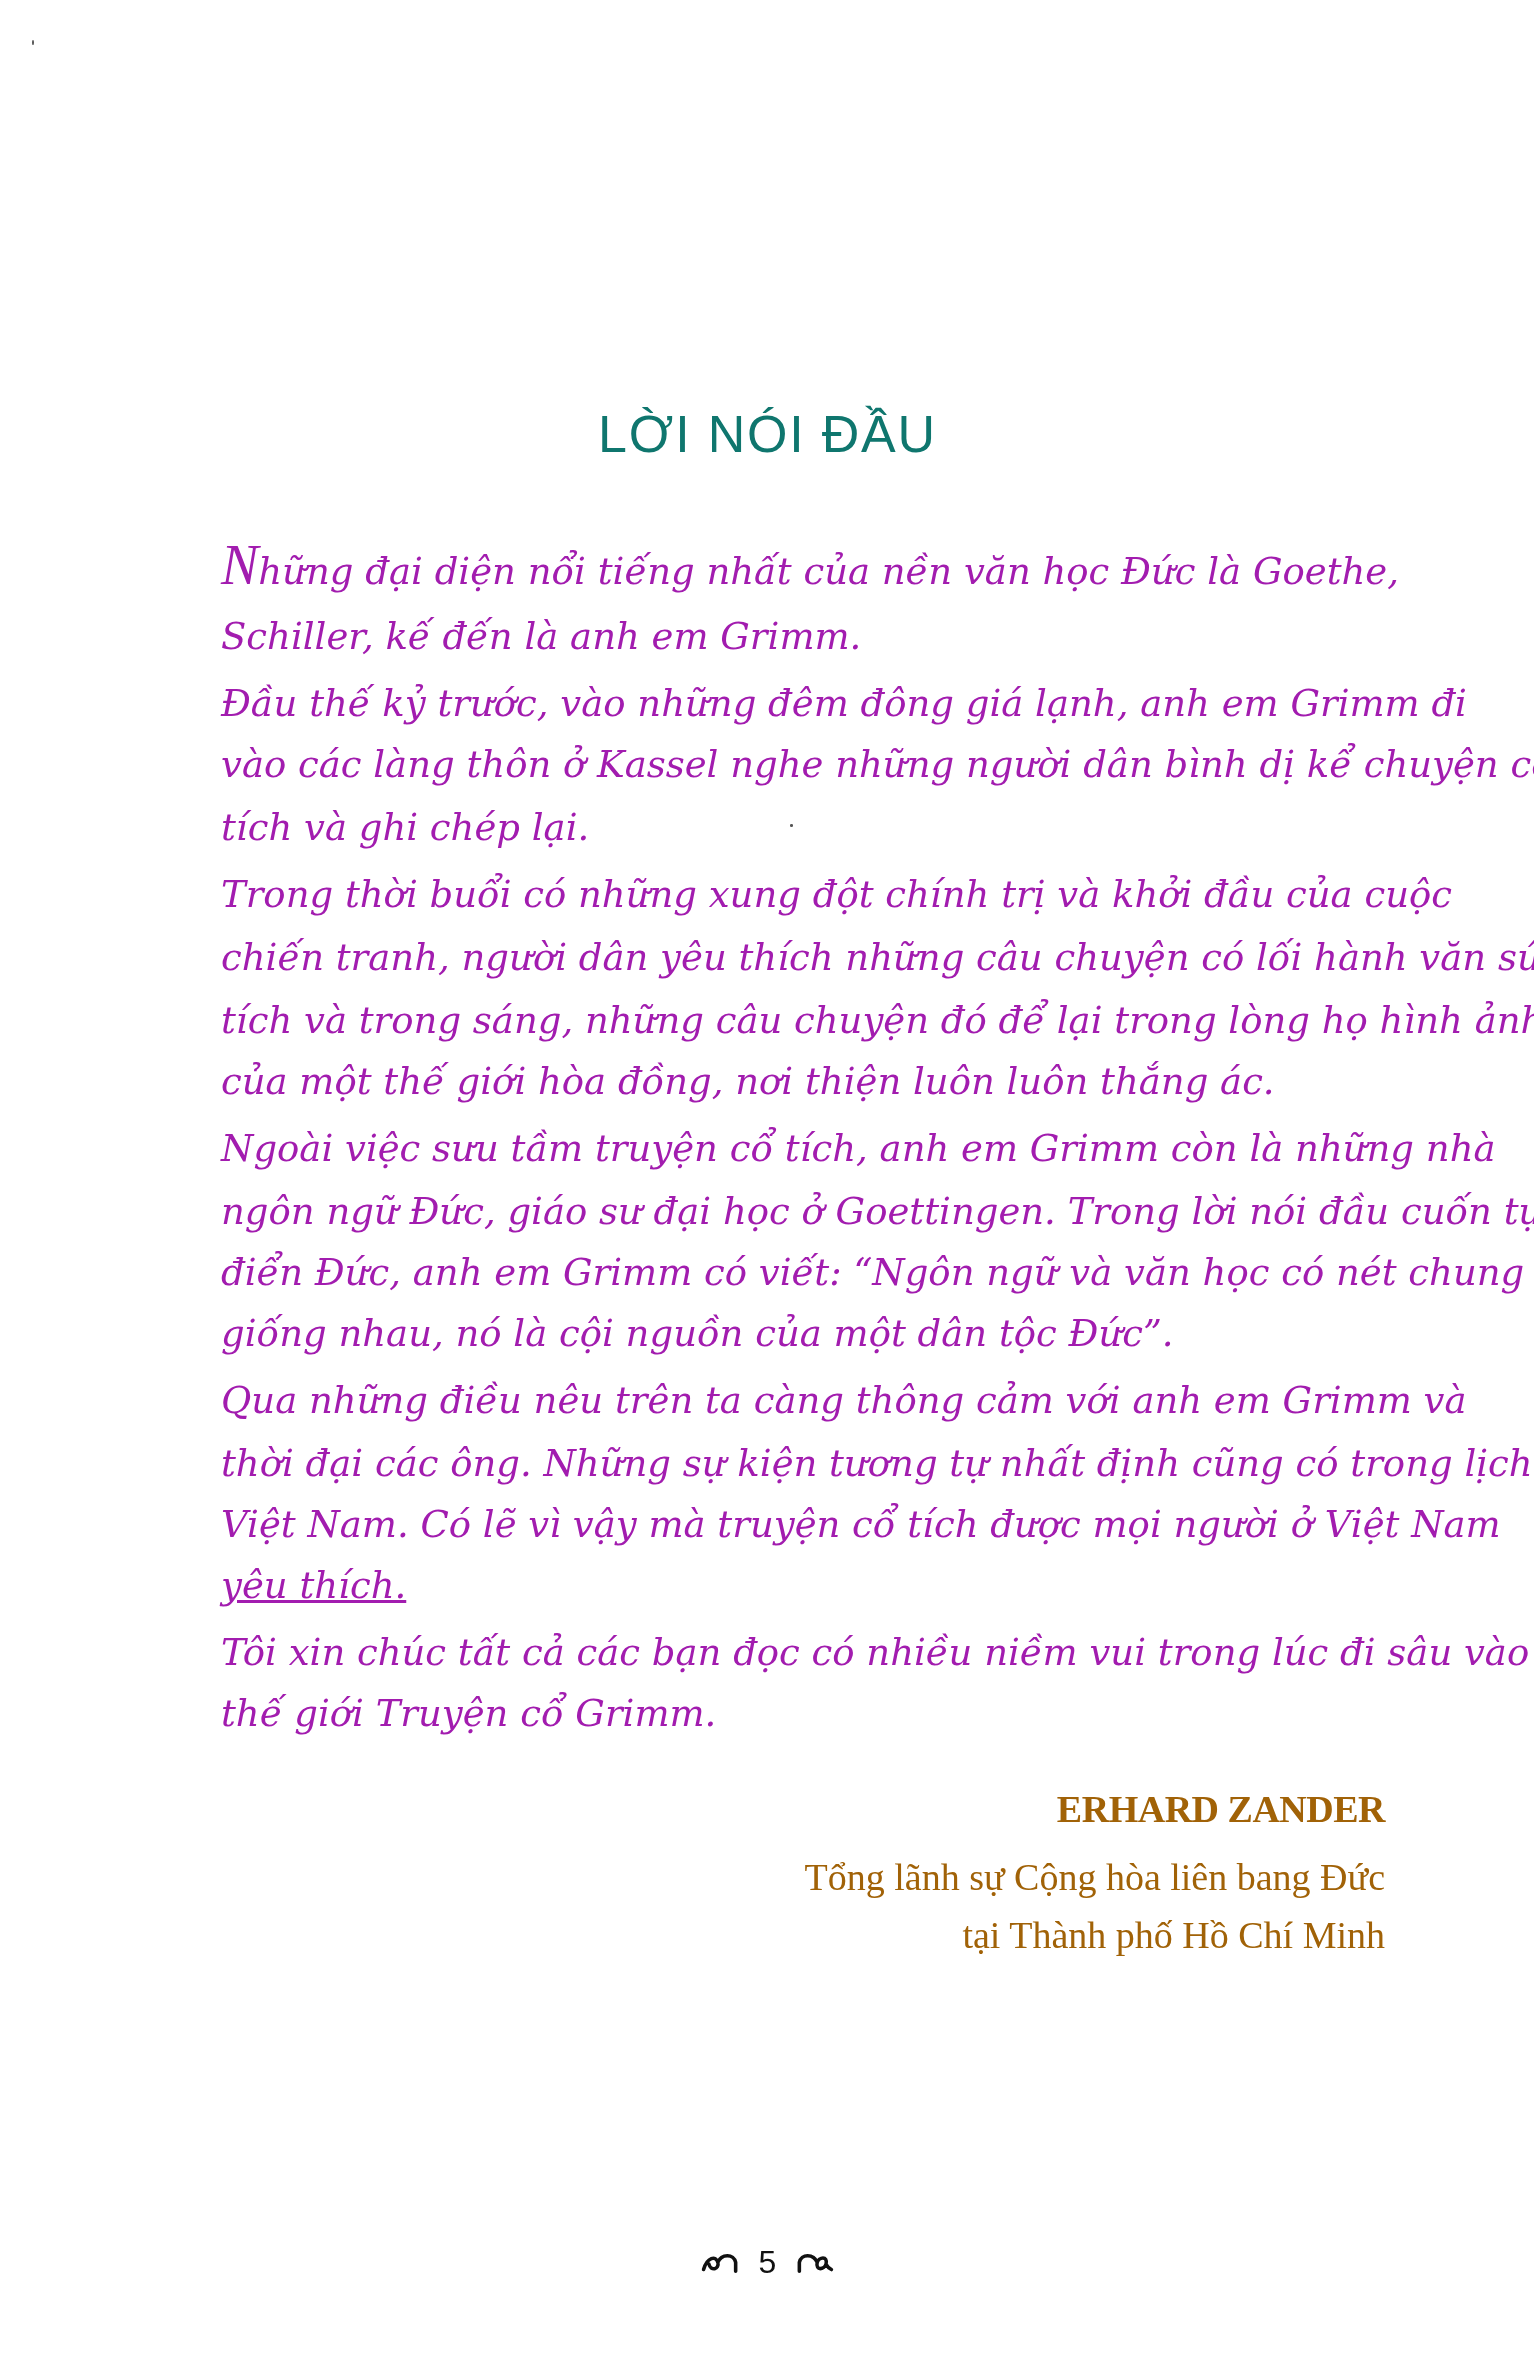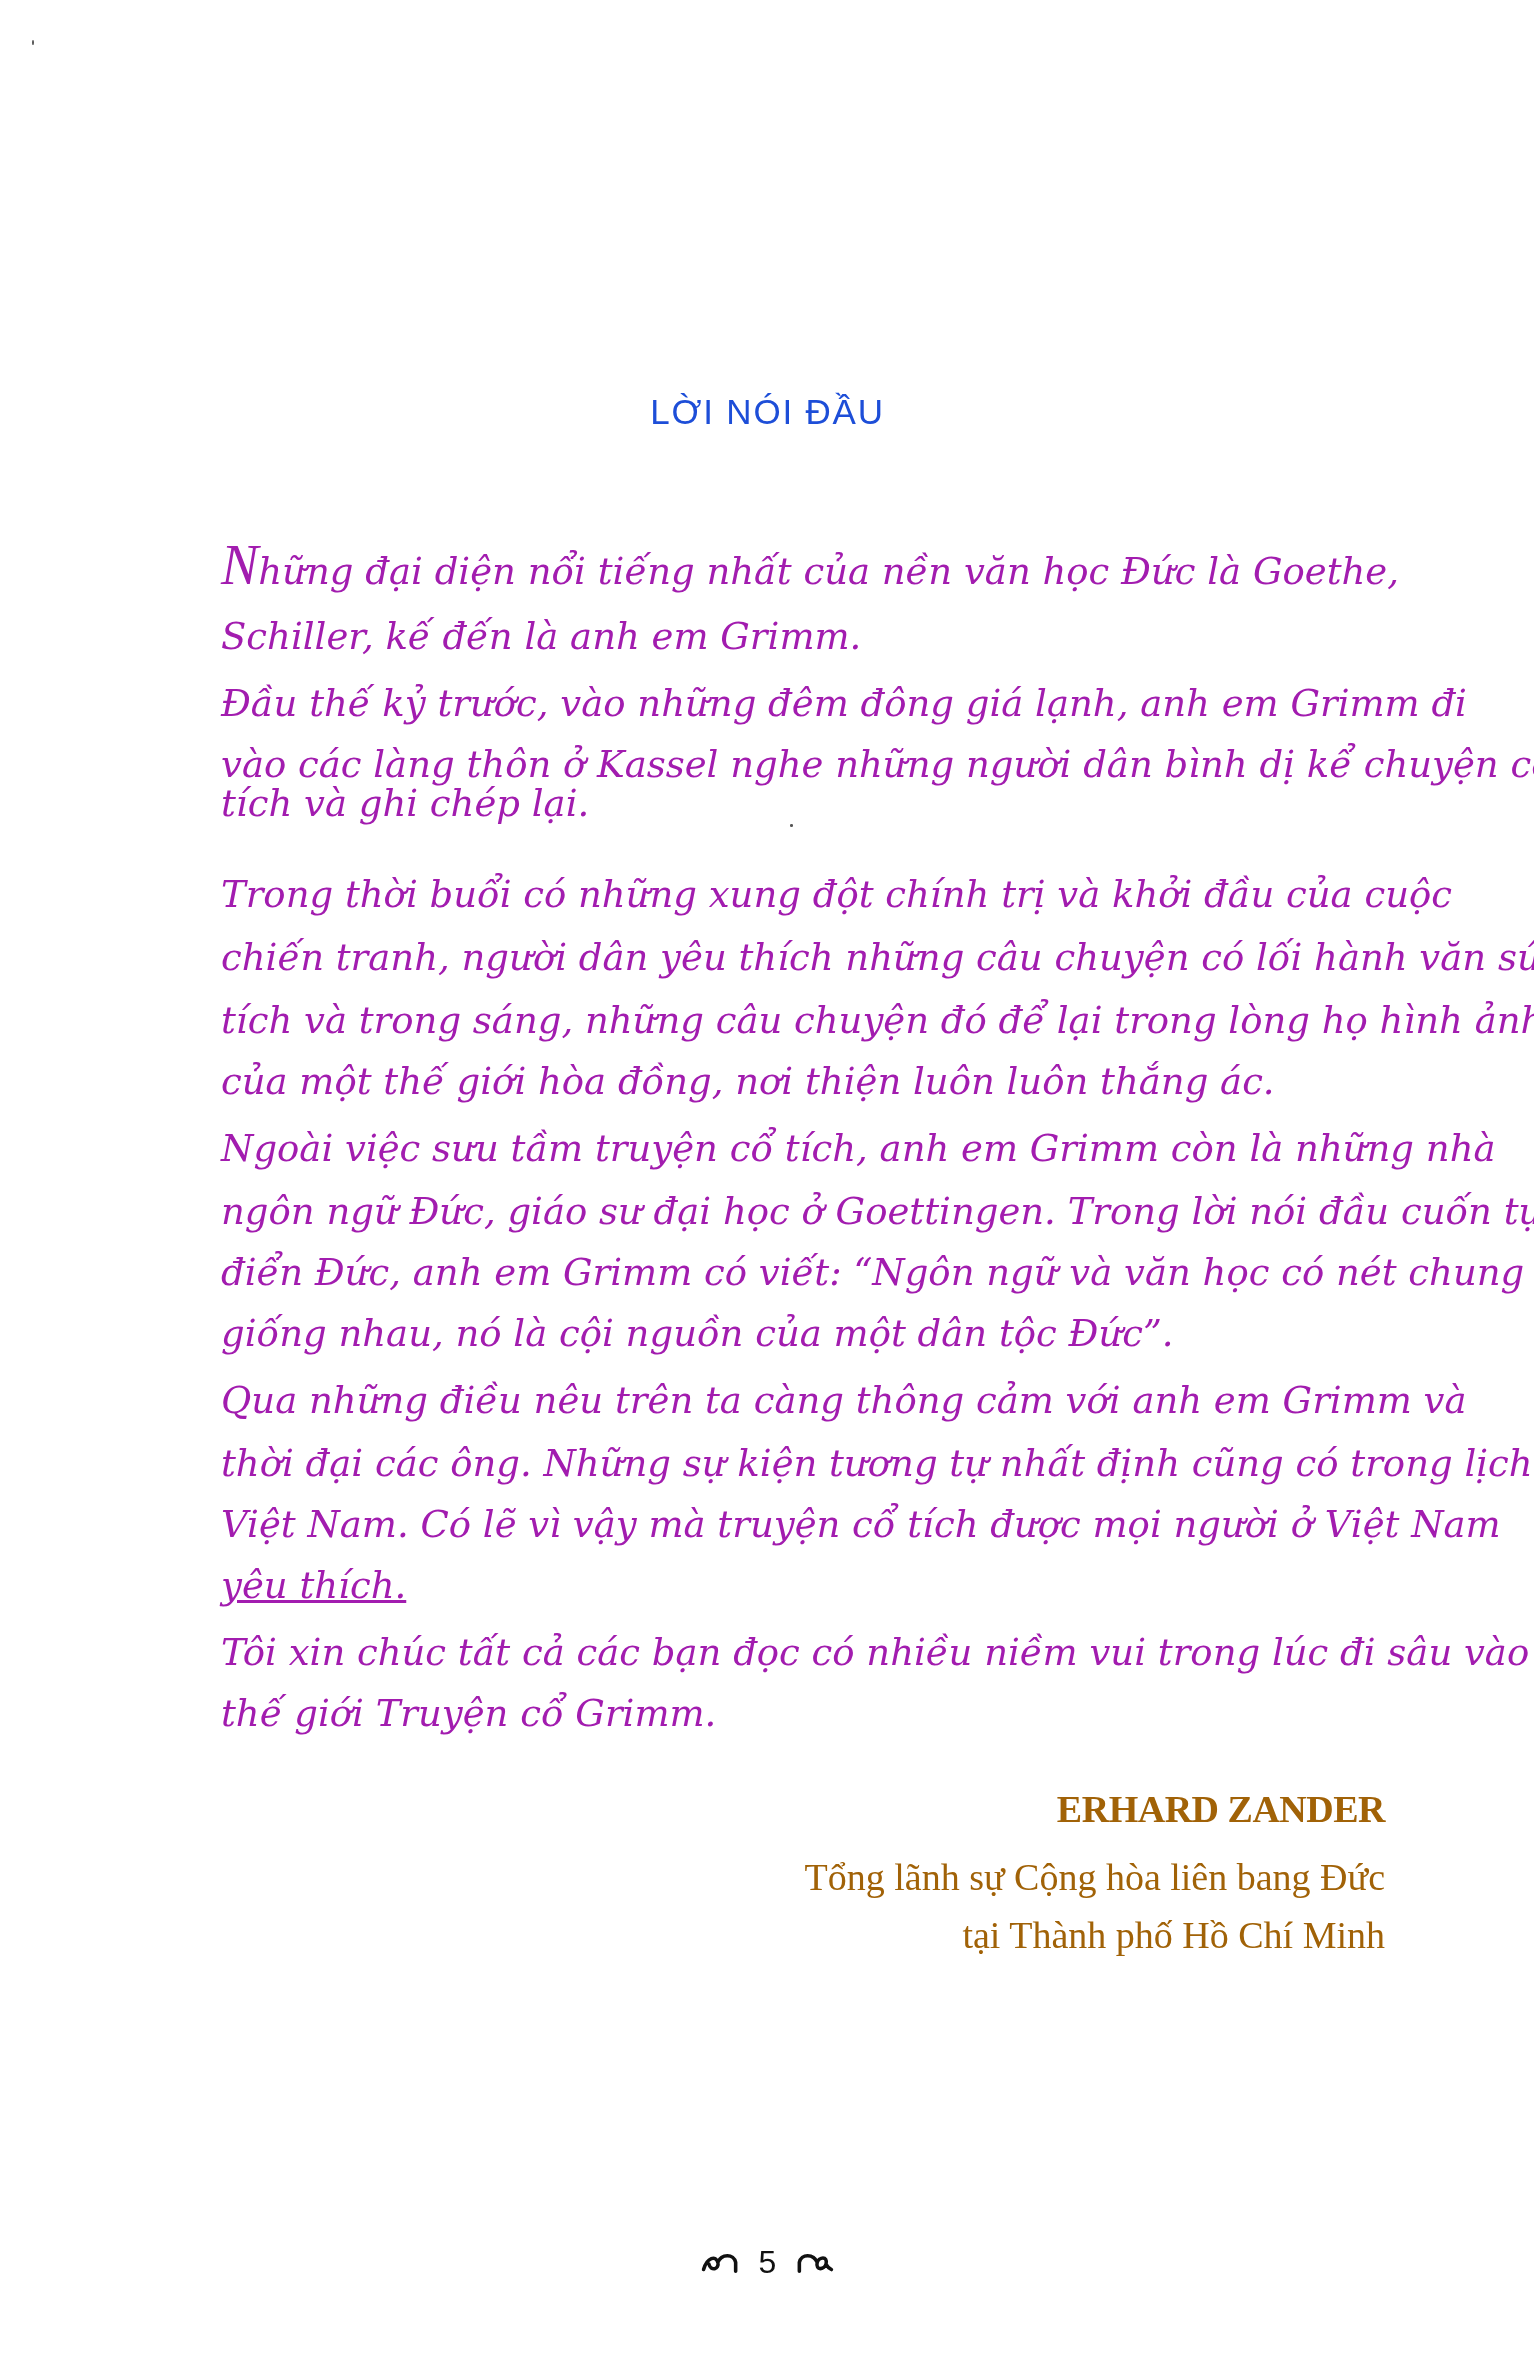--- a/index.html
+++ b/index.html
@@ -28,23 +28,23 @@
       background: #555;
       border-radius: 50%;
     }
     .title {
       position: absolute;
       left: 0;
       width: 100%;
       top: 369px;
       text-align: center;
       font-family: "Liberation Sans", "DejaVu Sans", sans-serif;
-      font-size: 35px;
+      font-size: 52px;
       letter-spacing: 1.8px;
-      color: #1d4ed8;
+      color: #0f766e;
       font-weight: normal;
     }
     .body-text {
       position: absolute;
       left: 221px;
       width: 1157px;
       top: 0;
     }
     .line {
       position: absolute;
@@ -123,21 +123,21 @@
 
     <div class="line justify" style="top:540px;">
       <span class="dropcap">N</span><span>hững đại diện nổi tiếng nhất của nền văn học Đức là Goethe,</span>
     </div>
     <div class="line" style="top:605px;">Schiller, kế đến là anh em Grimm.</div>
 
     <div class="line justify" style="top:672px;padding-left:0;">
       <span style="display:inline-block;width:0;"></span><span style="padding-left:0;">Đầu thế kỷ trước, vào những đêm đông giá lạnh, anh em Grimm đi</span>
     </div>
     <div class="line justify" style="top:733px;">vào các làng thôn ở Kassel nghe những người dân bình dị kể chuyện cổ</div>
-    <div class="line" style="top:772px;">tích và ghi chép lại.</div>
+    <div class="line" style="top:796px;">tích và ghi chép lại.</div>
 
     <div class="line justify" style="top:863px;">Trong thời buổi có những xung đột chính trị và khởi đầu của cuộc</div>
     <div class="line justify" style="top:926px;">chiến tranh, người dân yêu thích những câu chuyện có lối hành văn súc</div>
     <div class="line justify" style="top:989px;">tích và trong sáng, những câu chuyện đó để lại trong lòng họ hình ảnh</div>
     <div class="line" style="top:1050px;">của một thế giới hòa đồng, nơi thiện luôn luôn thắng ác.</div>
 
     <div class="line justify" style="top:1117px;">Ngoài việc sưu tầm truyện cổ tích, anh em Grimm còn là những nhà</div>
     <div class="line justify" style="top:1180px;">ngôn ngữ Đức, giáo sư đại học ở Goettingen. Trong lời nói đầu cuốn tự</div>
     <div class="line justify" style="top:1241px;">điển Đức, anh em Grimm có viết: “Ngôn ngữ và văn học có nét chung</div>
     <div class="line" style="top:1302px;">giống nhau, nó là cội nguồn của một dân tộc Đức”.</div>

